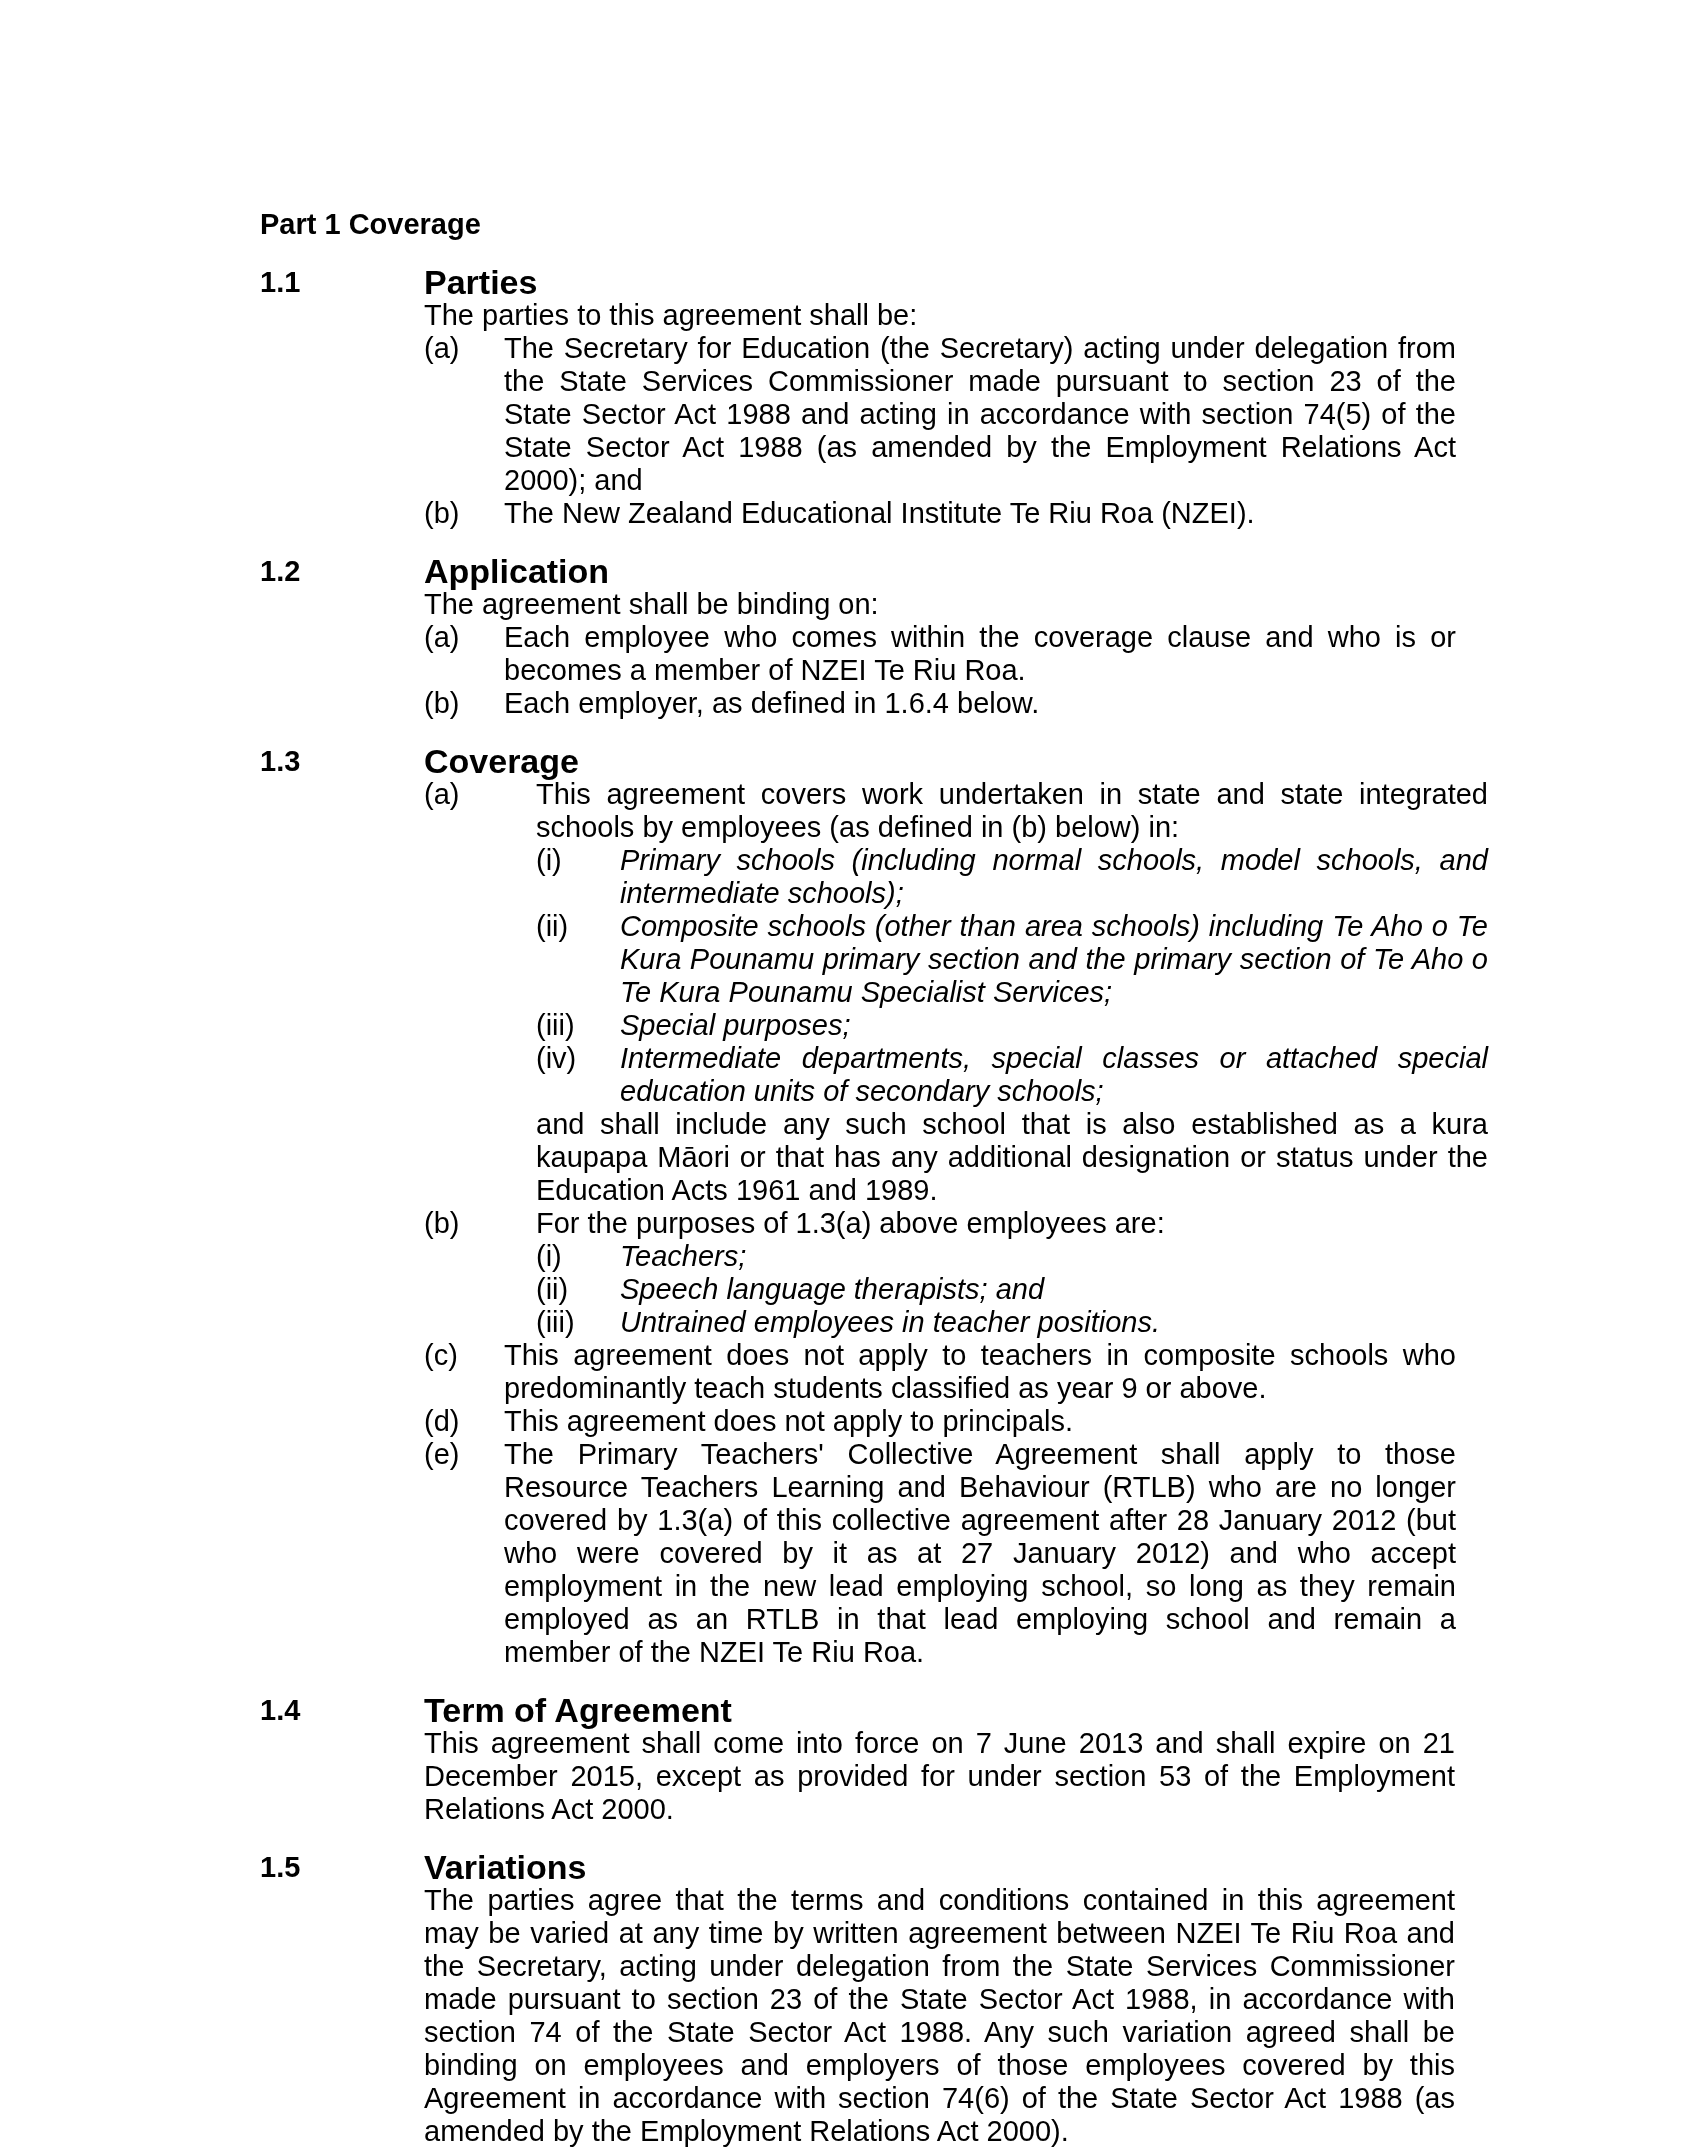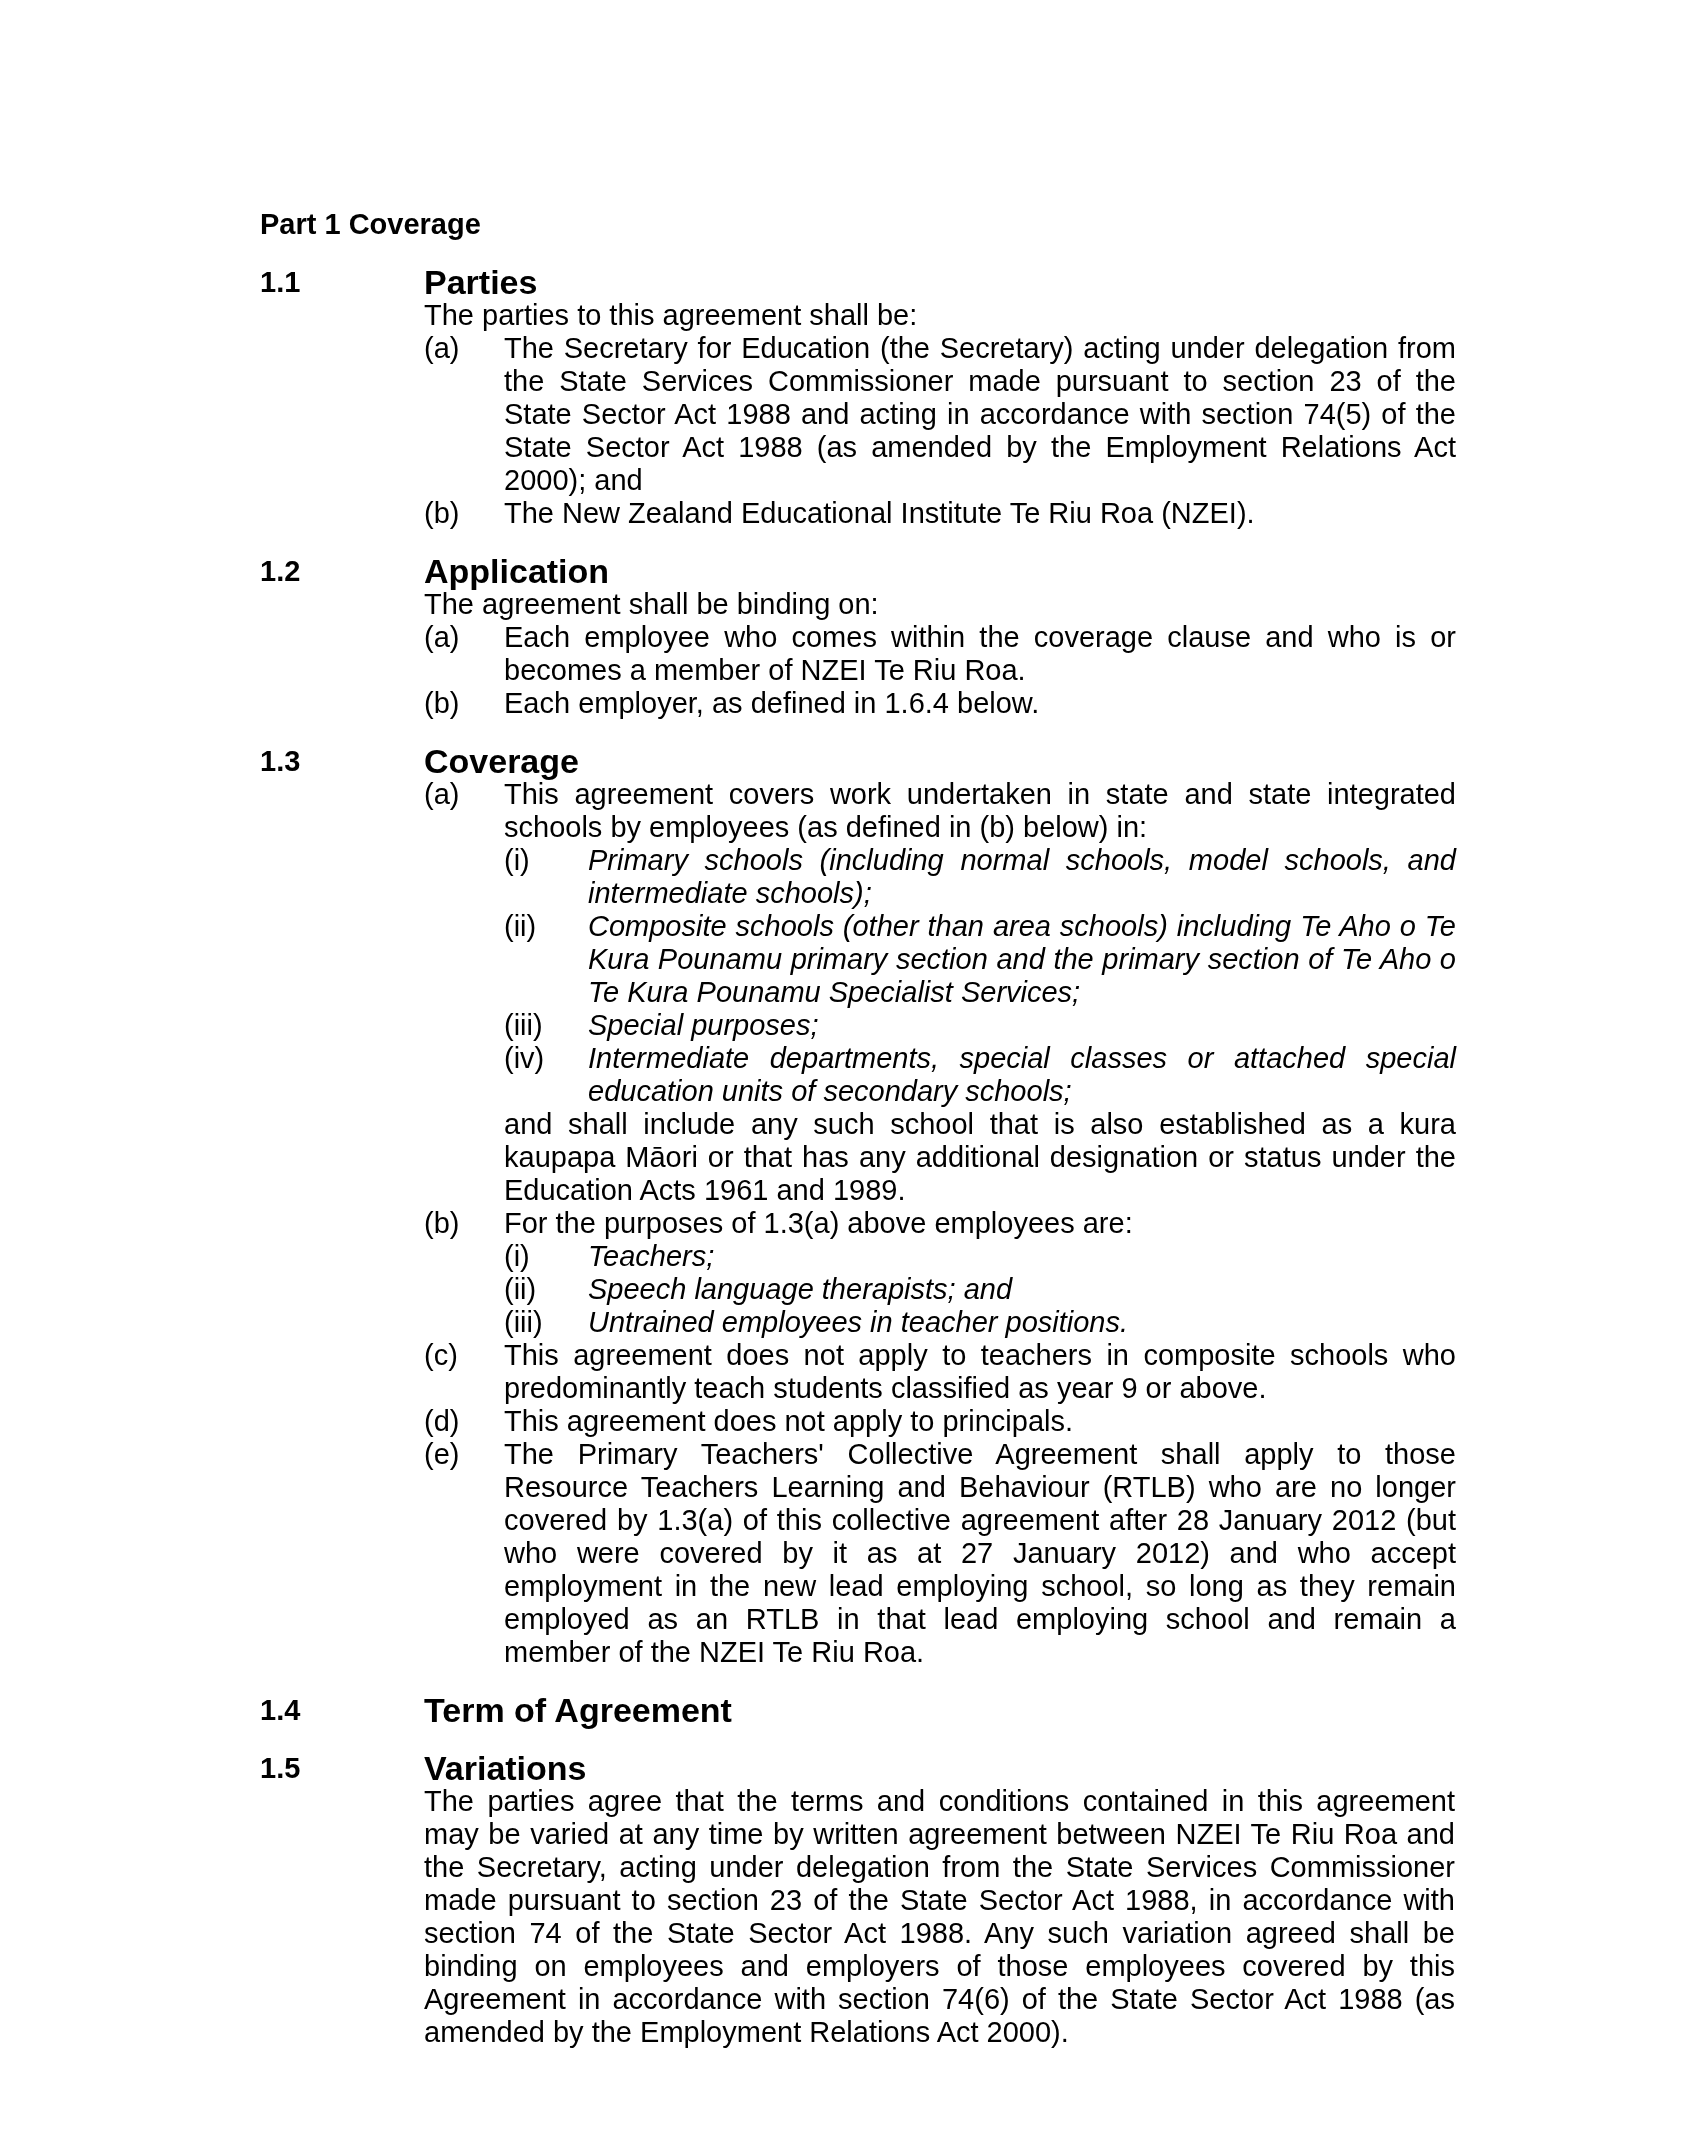--- a/index.html
+++ b/index.html
@@ -19,21 +19,21 @@
     overflow: hidden;
   }
   .part-heading { font-weight: bold; font-size: 29px; line-height: 33px; }
   .sec { display: flex; margin-top: 25px; }
   .sec-num { width: 164px; flex: none; font-weight: bold; }
   .sec-content { width: 1031px; flex: none; }
   .sec-title { font-weight: bold; font-size: 34px; line-height: 33px; }
   .para { text-align: justify; text-align-last: left; }
   .item { display: flex; }
   .marker { width: 80px; flex: none; }
-  .item-body { width: 952px; flex: none; }
+  .item-body { width: 952px; flex: none; margin-left: 32px; }
   .item-text { width: 952px; flex: none; }
   .sub { display: flex; }
   .sub-marker { width: 84px; flex: none; }
   .sub-text { width: 868px; flex: none; font-style: italic; }
 </style>
 </head>
 <body>
 
 <div class="page">
 
@@ -133,20 +133,21 @@
         <div class="marker">(e)</div>
         <p class="para item-text">The Primary Teachers' Collective Agreement shall apply to those Resource Teachers Learning and Behaviour (RTLB) who are no longer covered by 1.3(a) of this collective agreement after 28 January 2012 (but who were covered by it as at 27 January 2012) and who accept employment in the new lead employing school, so long as they remain employed as an RTLB in that lead employing school and remain a member of the NZEI Te Riu Roa.</p>
       </div>
     </div>
   </section>
 
   <section class="sec">
     <div class="sec-num">1.4</div>
     <div class="sec-content">
       <h2 class="sec-title">Term of Agreement</h2>
+      <p class="para">This agreement shall come into force on  7 June 2013 and shall expire on  21 December 2015, except as provided for under section 53 of the Employment Relations Act 2000.</p>
     </div>
   </section>
 
   <section class="sec">
     <div class="sec-num">1.5</div>
     <div class="sec-content">
       <h2 class="sec-title">Variations</h2>
       <p class="para">The parties agree that the terms and conditions contained in this agreement may be varied at any time by written agreement between NZEI Te Riu Roa and the Secretary, acting under delegation from the State Services Commissioner made pursuant to section 23 of the State Sector Act 1988, in accordance with section 74 of the State Sector Act 1988.  Any such variation agreed shall be binding on employees and employers of those employees covered by this Agreement in accordance with section 74(6) of the State Sector Act 1988 (as amended by the Employment Relations Act 2000).</p>
     </div>
   </section>

